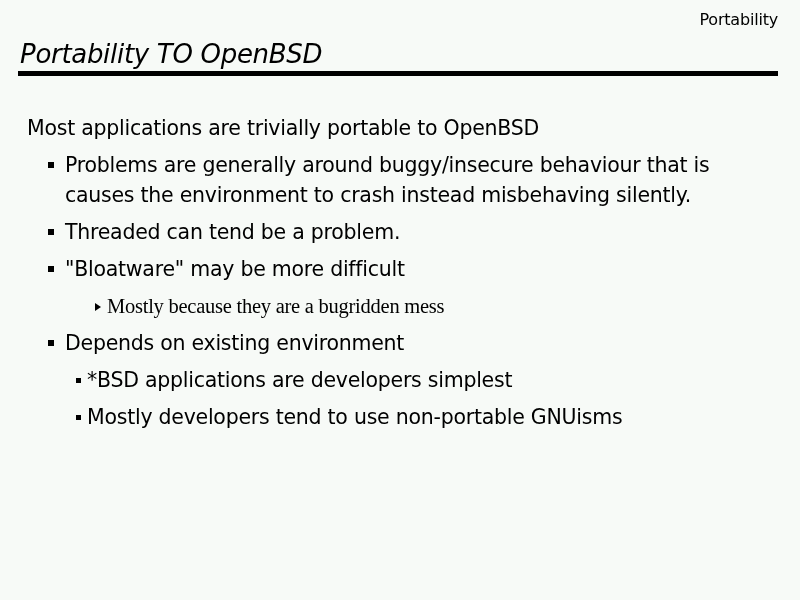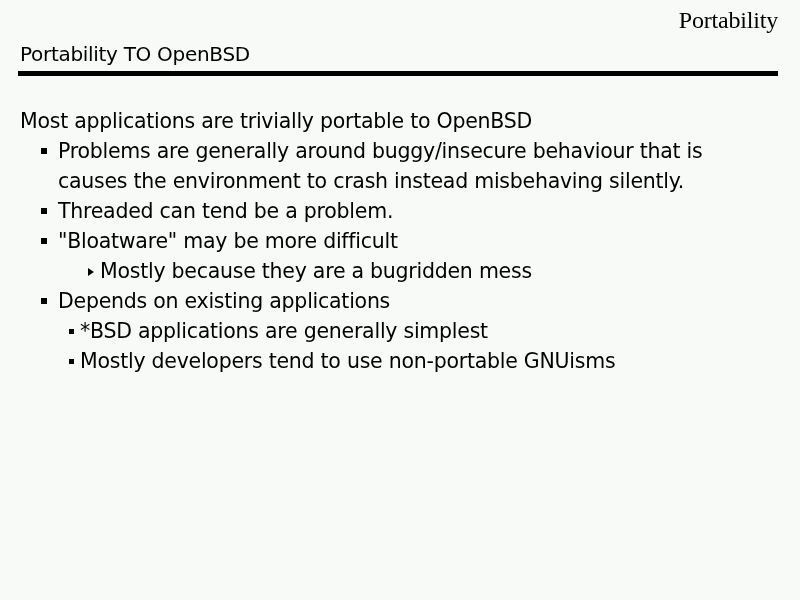--- a/index.html
+++ b/index.html
@@ -23,36 +23,36 @@
     box-sizing: border-box;
   }
 
   
   .slide-header {
     position: absolute;
     top: 8px;
     left: 18px;
     right: 22px;
     text-align: right;
-    font-size: 24px;
+    font-size: 16px;
     line-height: 24px;
     letter-spacing: -0.2px;
     white-space: nowrap;
-    font-family: Liberation Serif, serif;
   }
 
   .slide-title {
     position: absolute;
     top: 38px;
     left: 20px;
     right: 22px;
-    font-size: 20px;
+    font-size: 26px;
     line-height: 33px;
     letter-spacing: -0.3px;
     white-space: nowrap;
+    font-style: italic;
   }
 
   .title-rule {
     position: absolute;
     top: 71px;
     left: 18px;
     width: 760px;
     height: 5px;
     background: #000000;
   }
@@ -64,21 +64,21 @@
     left: 20px;
     width: 700px;
   }
 
   .bullet {
     position: relative;
     display: block;
     font-size: 20.5px;
     line-height: 30px;
     letter-spacing: -0.25px;
-    margin: 0;
+    margin: 7px;
     padding: 0;
   }
 
   .bullet .marker {
     position: absolute;
     display: block;
     color: #000000;
   }
 
   .bullet .btext {
@@ -115,20 +115,21 @@
     top: 13px;
     width: 5px;
     height: 5px;
     background: #000000;
   }
 
   
   .lvl3 {
     padding-left: 80px;
     max-width: 650px;
+    font-family: Liberation Serif, serif;
   }
   .lvl3 .marker {
     left: 68px;
     top: 12px;
     width: 0;
     height: 0;
     border-top: 4px solid transparent;
     border-bottom: 4px solid transparent;
     border-left: 6px solid #000000;
   }
@@ -160,25 +161,25 @@
       <div class="bullet lvl1">
         <span class="marker"></span>
         <span class="btext">"Bloatware" may be more difficult</span>
       </div>
       <div class="bullet lvl3">
         <span class="marker"></span>
         <span class="btext">Mostly because they are a bugridden mess</span>
       </div>
       <div class="bullet lvl1">
         <span class="marker"></span>
-        <span class="btext">Depends on existing applications</span>
+        <span class="btext">Depends on existing environment</span>
       </div>
       <div class="bullet lvl2">
         <span class="marker"></span>
-        <span class="btext">*BSD applications are generally simplest</span>
+        <span class="btext">*BSD applications are developers simplest</span>
       </div>
       <div class="bullet lvl2">
         <span class="marker"></span>
         <span class="btext">Mostly developers tend to use non-portable GNUisms</span>
       </div>
     </div>
 
 </div>
 
 </body></html>

